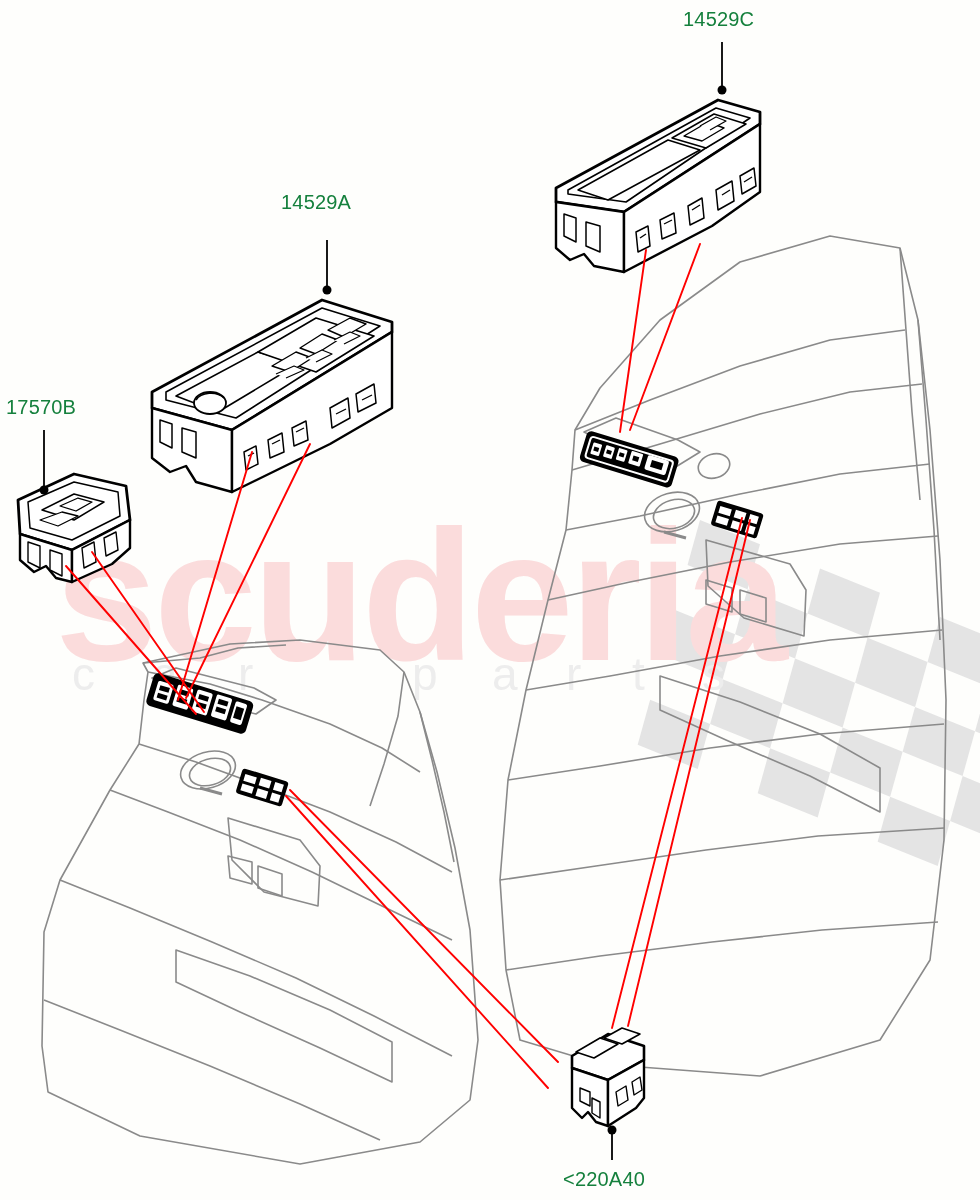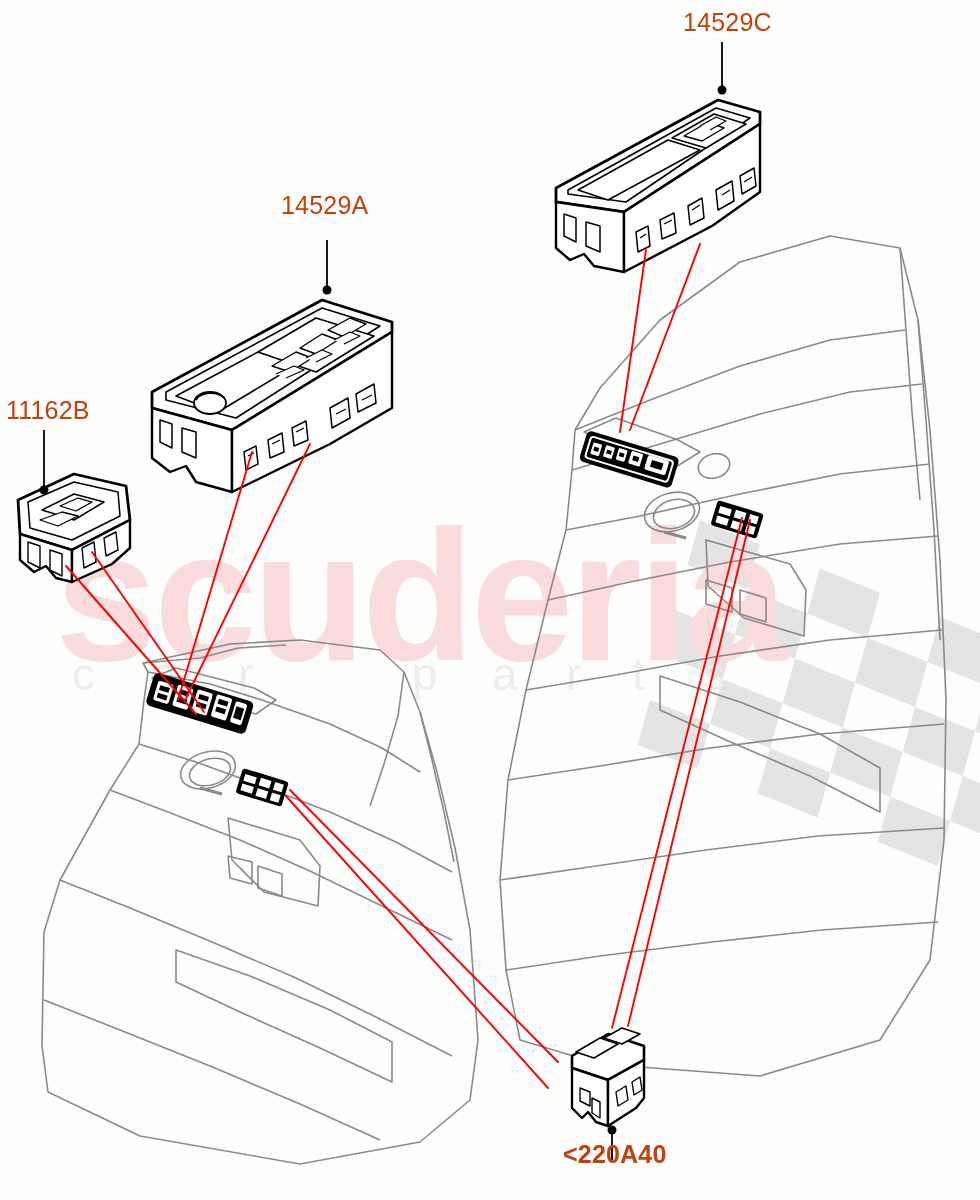--- a/index.html
+++ b/index.html
@@ -1,19 +1,19 @@
 <!DOCTYPE html>
 <html><head>
 <meta charset="utf-8">
 <style>
   html,body{margin:0;padding:0;background:#ffffff;}
   body{font-family:"Liberation Sans",sans-serif;}
   #stage{position:relative;width:980px;height:1200px;background:#fefefc;overflow:hidden;}
   #stage svg{position:absolute;top:0;left:0;}
-  .lbl{position:absolute;color:#c2410c;font-family:"Liberation Sans",sans-serif;font-size:25px;font-weight:400;letter-spacing:.2px;white-space:nowrap;}
+  .lbl{position:absolute;color:#15803d;font-family:"Liberation Sans",sans-serif;font-size:20px;font-weight:400;letter-spacing:.2px;white-space:nowrap;}
 </style>
 </head>
 <body>
 
 <div id="stage">
 
   <svg width="980" height="1200" viewBox="0 0 980 1200">
 
     <defs>
       <pattern id="chk" width="2" height="2" patternUnits="userSpaceOnUse">
@@ -319,17 +319,17 @@
       <line x1="722" y1="42" x2="722" y2="88"></line>
       <circle cx="722" cy="90" r="4.5" fill="#000" stroke="none"></circle>
 
       <line x1="612" y1="1132" x2="612" y2="1160"></line>
       <circle cx="612" cy="1130" r="4.5" fill="#000" stroke="none"></circle>
     </g>
 
   </svg>
 
   <div class="lbl" style="left:281px;top:191px;">14529A</div>
-  <div class="lbl" style="left:6px;top:396px;">11162B</div>
+  <div class="lbl" style="left:6px;top:396px;">17570B</div>
   <div class="lbl" style="left:683px;top:8px;">14529C</div>
-  <div class="lbl" style="left:563px;top:1140px;font-weight:bold;">&lt;220A40</div>
+  <div class="lbl" style="left:563px;top:1168px;">&lt;220A40</div>
 
 </div>
 
 </body></html>

